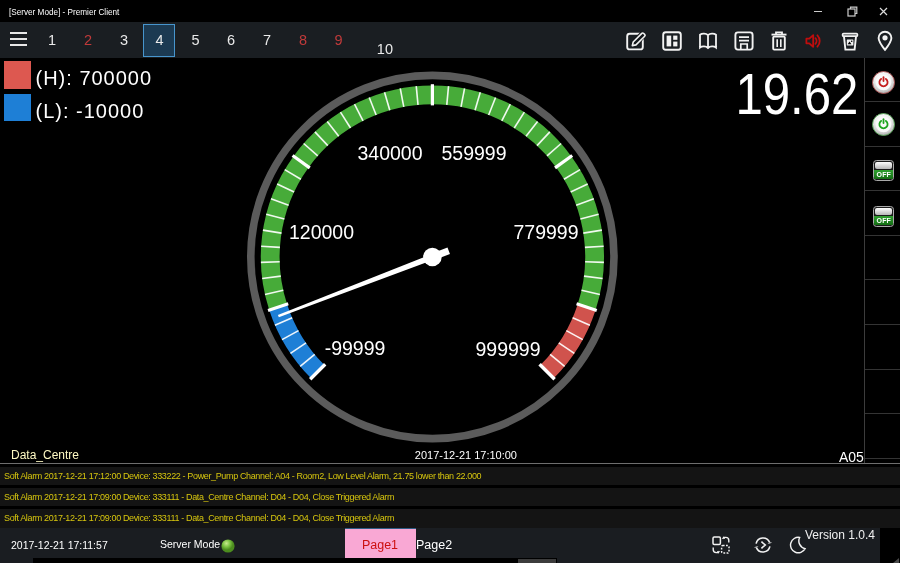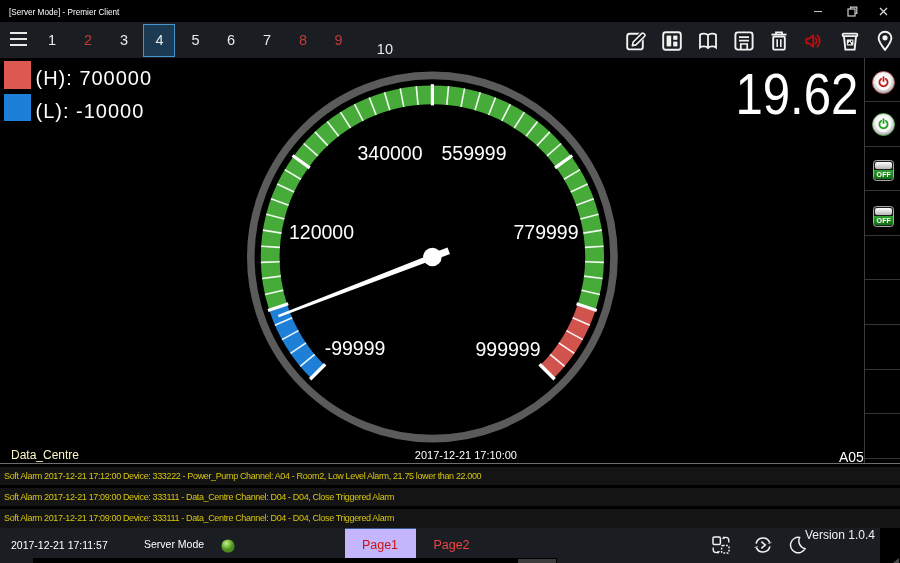--- a/index.html
+++ b/index.html
@@ -195,33 +195,33 @@
     <div style="margin-top:1px;width:100%;height:9.4px;background:linear-gradient(#2fa02f,#156f15);color:#fff;font-size:7px;font-weight:bold;text-align:center;line-height:9.4px;letter-spacing:0.2px">OFF</div>
   </div>
 <div style="position:absolute;left:0;top:462.8px;width:900px;height:1.3px;background:#6e6e6e"></div>
 
 <div style="position:absolute;left:0;top:466.5px;width:900px;height:18.7px;background:#141414;color:#d6c50e;font-size:9px;line-height:18.7px;padding-left:4px;white-space:nowrap;letter-spacing:-0.36px">Soft Alarm 2017-12-21 17:12:00 Device: 333222 - Power_Pump Channel: A04 - Room2, Low Level Alarm, 21.75 lower than 22.000</div>
 <div style="position:absolute;left:0;top:487.7px;width:900px;height:18.7px;background:#141414;color:#d6c50e;font-size:9px;line-height:18.7px;padding-left:4px;white-space:nowrap;letter-spacing:-0.36px">Soft Alarm 2017-12-21 17:09:00 Device: 333111 - Data_Centre Channel: D04 - D04, Close Triggered Alarm</div>
 <div style="position:absolute;left:0;top:508.9px;width:900px;height:18.7px;background:#141414;color:#d6c50e;font-size:9px;line-height:18.7px;padding-left:4px;white-space:nowrap;letter-spacing:-0.36px">Soft Alarm 2017-12-21 17:09:00 Device: 333111 - Data_Centre Channel: D04 - D04, Close Triggered Alarm</div>
 
 <div style="position:absolute;left:0;top:527.5px;width:880px;height:35.5px;background:#1a1d21">
   <div style="position:absolute;left:11px;top:11px;font-size:10.5px;color:#fff">2017-12-21 17:11:57</div>
-  <div style="position:absolute;left:144px;top:10.5px;font-size:10.5px;color:#fff">Server Mode</div>
+  <div style="position:absolute;left:160px;top:10.5px;font-size:10.5px;color:#fff">Server Mode</div>
   <svg style="position:absolute;left:221px;top:11.5px" width="14" height="14">
       <defs>
         <radialGradient id="gd" cx="38%" cy="30%">
           <stop offset="0%" stop-color="#c9ea8e"></stop>
           <stop offset="55%" stop-color="#7cc342"></stop>
           <stop offset="100%" stop-color="#4c8c1e"></stop>
         </radialGradient>
       </defs>
       <circle cx="7" cy="7" r="6.6" fill="url(#gd)"></circle>
     </svg>
-  <div style="position:absolute;left:344.5px;top:0;width:71px;height:33.5px;background:#c4b5fd;color:#cc1010;font-size:12.5px;text-align:center;line-height:33.5px;border-top:1px solid #2d5b85">Page1</div>
-  <div style="position:absolute;left:416px;top:0;width:71px;height:35.5px;color:#ef4444;font-size:12.5px;text-align:center;line-height:34px">Page2</div>
+  <div style="position:absolute;left:344.5px;top:0;width:71px;height:33.5px;background:#f9a8d4;color:#cc1010;font-size:12.5px;text-align:center;line-height:33.5px;border-top:1px solid #2d5b85">Page1</div>
+  <div style="position:absolute;left:416px;top:0;width:71px;height:35.5px;color:#ffffff;font-size:12.5px;text-align:left;line-height:34px">Page2</div>
   <div style="position:absolute;right:5px;top:0;font-size:12px;color:#f0f0f0">Version 1.0.4</div>
 </div>
 <svg style="position:absolute;left:710.5px;top:535.3px" width="20" height="20" viewBox="0 0 20 20">
     <rect x="2" y="2" width="7.4" height="7.4" rx="1.2" stroke="#f2f2f2" fill="none" stroke-width="1.5"></rect>
     <rect x="10.6" y="10.6" width="7.4" height="7.4" rx="1.2" stroke="#f2f2f2" fill="none" stroke-width="1.5" stroke-dasharray="1.8,1.4"></rect>
     <path d="M12.6 2.4 H14.8 A3 3 0 0 1 17.8 5.4 V7.4" stroke="#f2f2f2" fill="none" stroke-width="1.4"></path>
     <path d="M11.6 4 L12.6 2.4 L14 3.4" stroke="#f2f2f2" fill="none" stroke-width="1.3"></path>
     <path d="M7.4 17.6 H5.2 A3 3 0 0 1 2.2 14.6 V12.6" stroke="#f2f2f2" fill="none" stroke-width="1.4"></path>
     <path d="M8.4 16 L7.4 17.6 L6 16.6" stroke="#f2f2f2" fill="none" stroke-width="1.3"></path>
   </svg>

